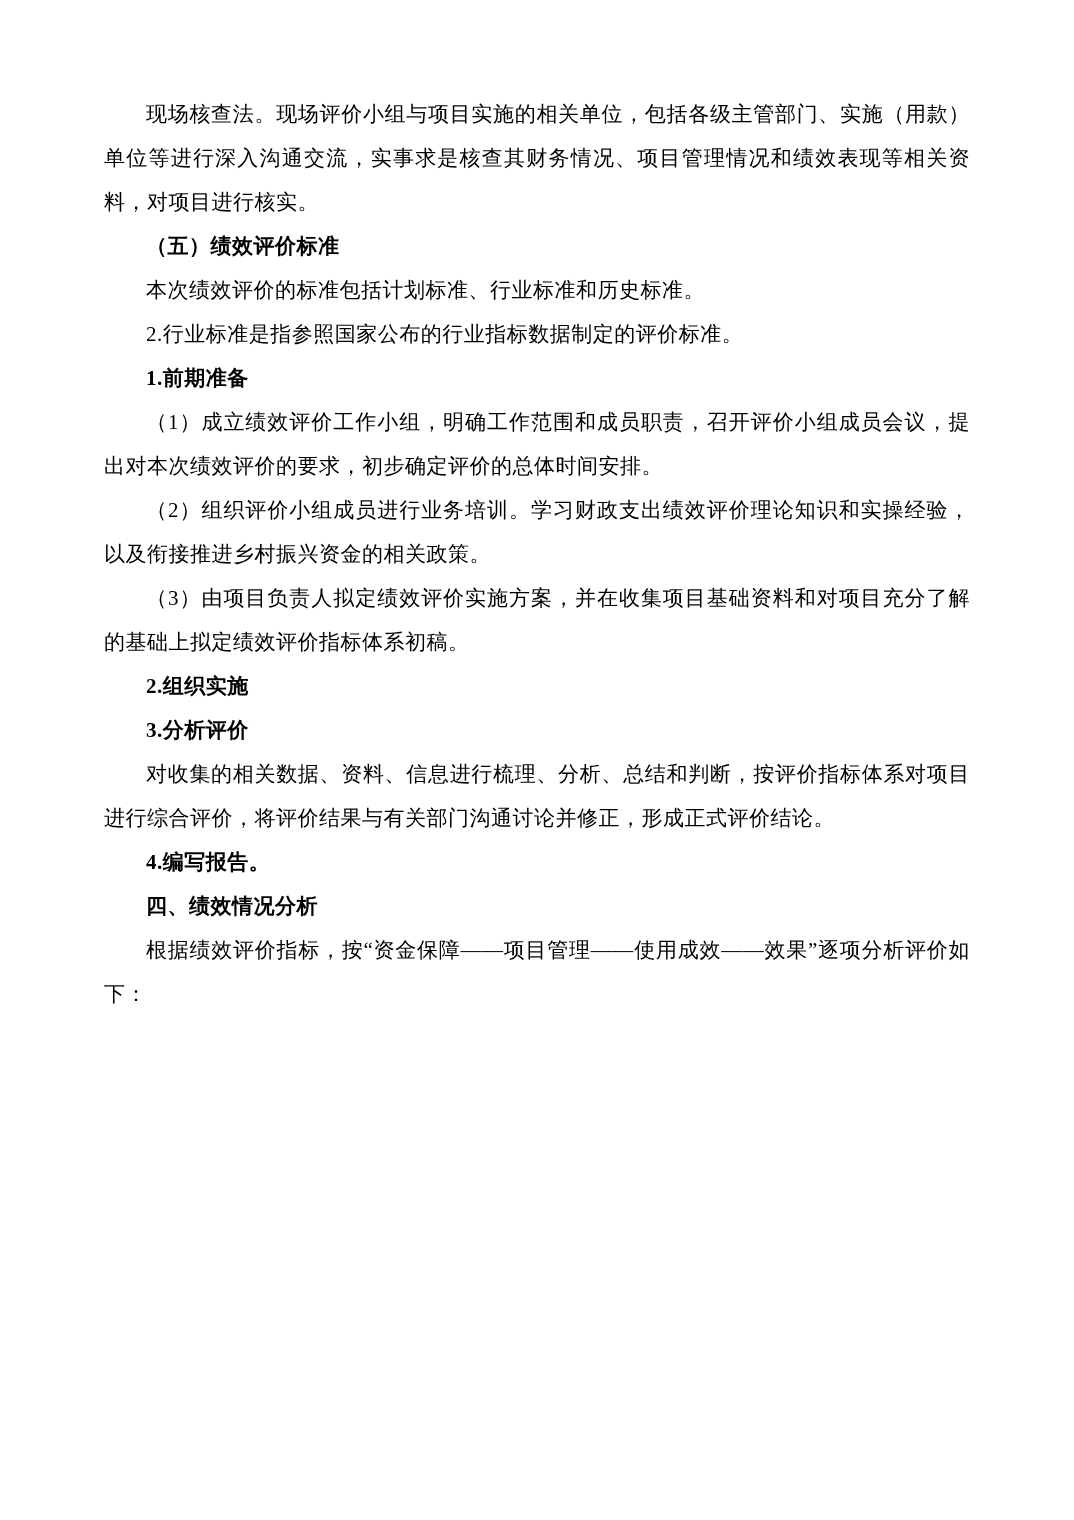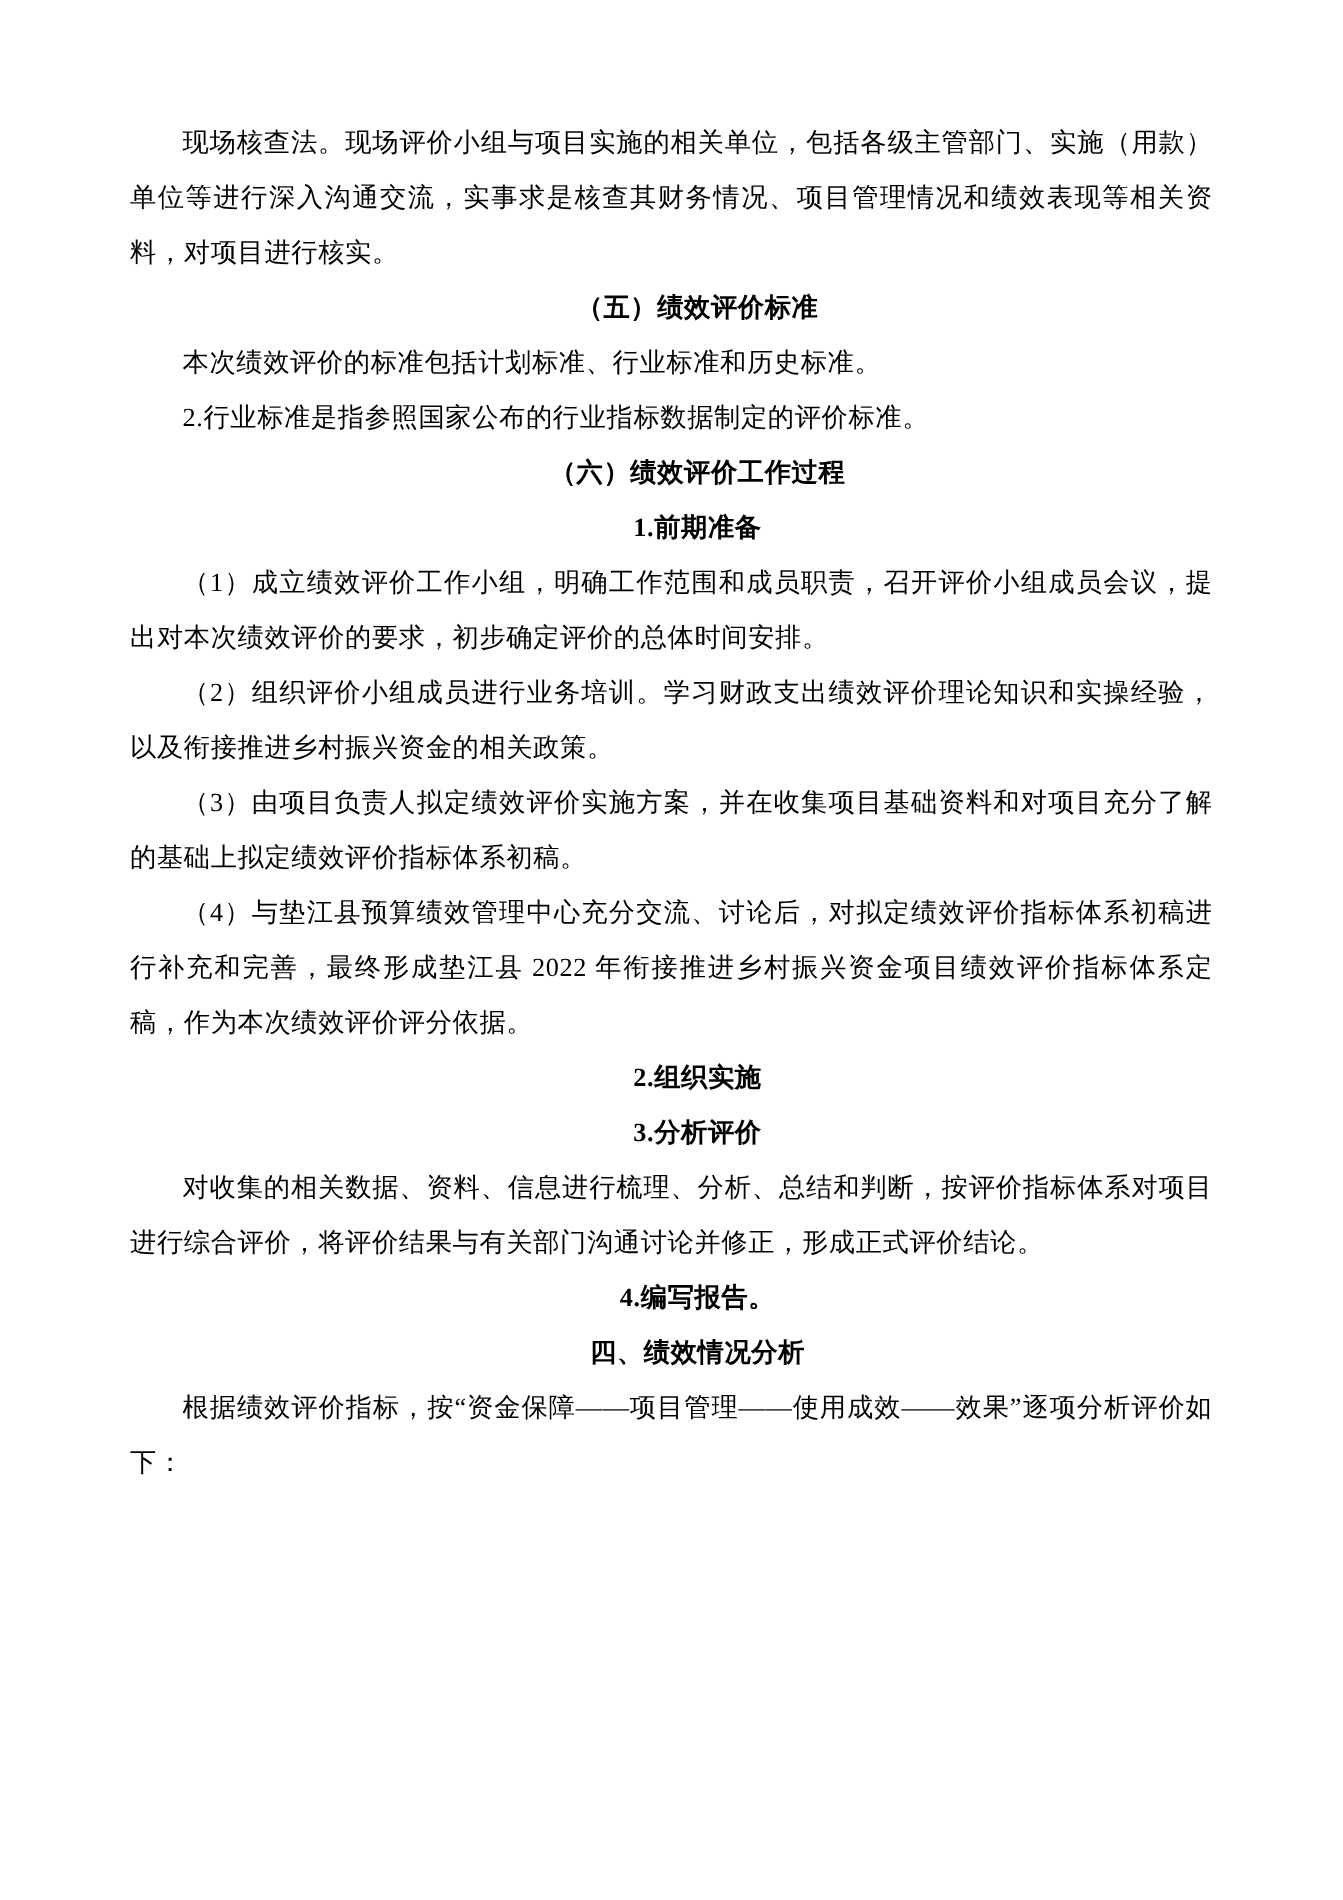--- a/index.html
+++ b/index.html
@@ -23,38 +23,36 @@
   .doc p {
     margin: 0;
     font-size: 21px;
     line-height: 44px;
     text-indent: 2em;
     text-align: justify;
     letter-spacing: 0.5px;
   }
   .doc p.bold {
     font-weight: bold;
-    text-align: center;
+    text-align: left;
   }
 </style>
 </head>
 <body>
 
 <div class="page">
   <div class="doc">
     <p>现场核查法。现场评价小组与项目实施的相关单位，包括各级主管部门、实施（用款）单位等进行深入沟通交流，实事求是核查其财务情况、项目管理情况和绩效表现等相关资料，对项目进行核实。</p>
     <p class="bold">（五）绩效评价标准</p>
     <p>本次绩效评价的标准包括计划标准、行业标准和历史标准。</p>
     <p>2.行业标准是指参照国家公布的行业指标数据制定的评价标准。</p>
-    <p class="bold">（六）绩效评价工作过程</p>
     <p class="bold">1.前期准备</p>
     <p>（1）成立绩效评价工作小组，明确工作范围和成员职责，召开评价小组成员会议，提出对本次绩效评价的要求，初步确定评价的总体时间安排。</p>
     <p>（2）组织评价小组成员进行业务培训。学习财政支出绩效评价理论知识和实操经验，以及衔接推进乡村振兴资金的相关政策。</p>
     <p>（3）由项目负责人拟定绩效评价实施方案，并在收集项目基础资料和对项目充分了解的基础上拟定绩效评价指标体系初稿。</p>
-    <p>（4）与垫江县预算绩效管理中心充分交流、讨论后，对拟定绩效评价指标体系初稿进行补充和完善，最终形成垫江县 2022 年衔接推进乡村振兴资金项目绩效评价指标体系定稿，作为本次绩效评价评分依据。</p>
     <p class="bold">2.组织实施</p>
     <p class="bold">3.分析评价</p>
     <p>对收集的相关数据、资料、信息进行梳理、分析、总结和判断，按评价指标体系对项目进行综合评价，将评价结果与有关部门沟通讨论并修正，形成正式评价结论。</p>
     <p class="bold">4.编写报告。</p>
     <p class="bold">四、绩效情况分析</p>
     <p>根据绩效评价指标，按“资金保障——项目管理——使用成效——效果”逐项分析评价如下：</p>
   </div>
 </div>
 
 </body></html>

